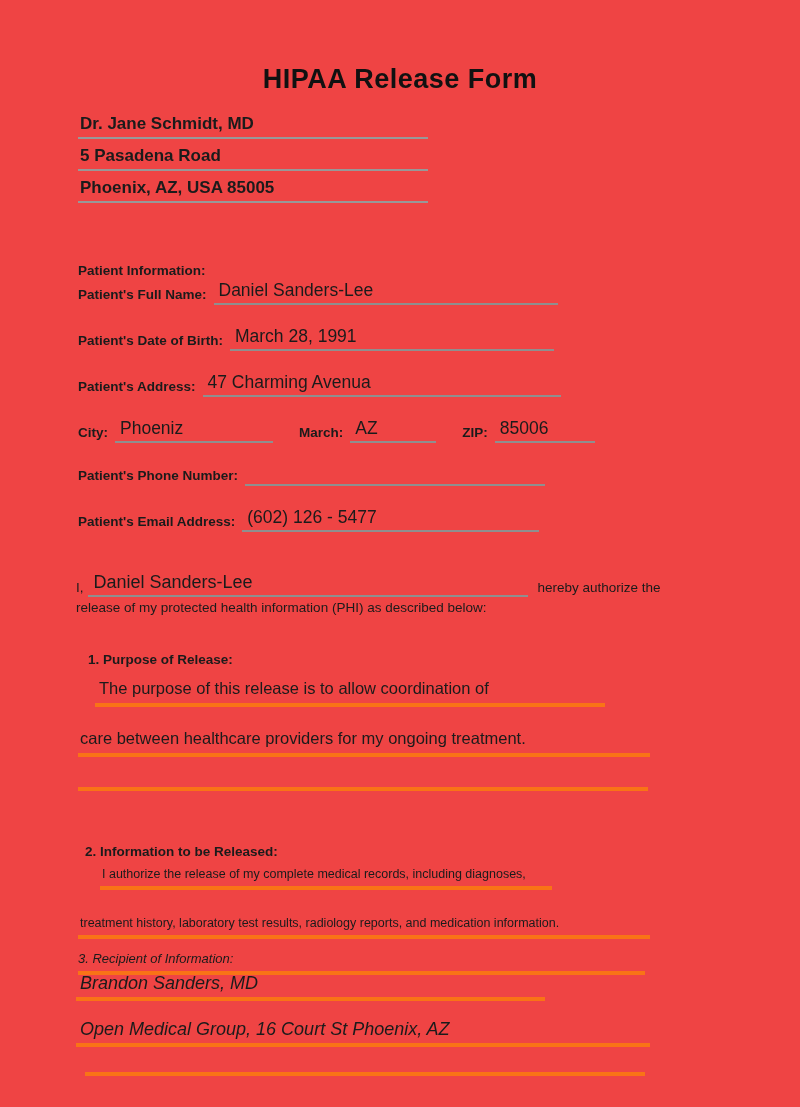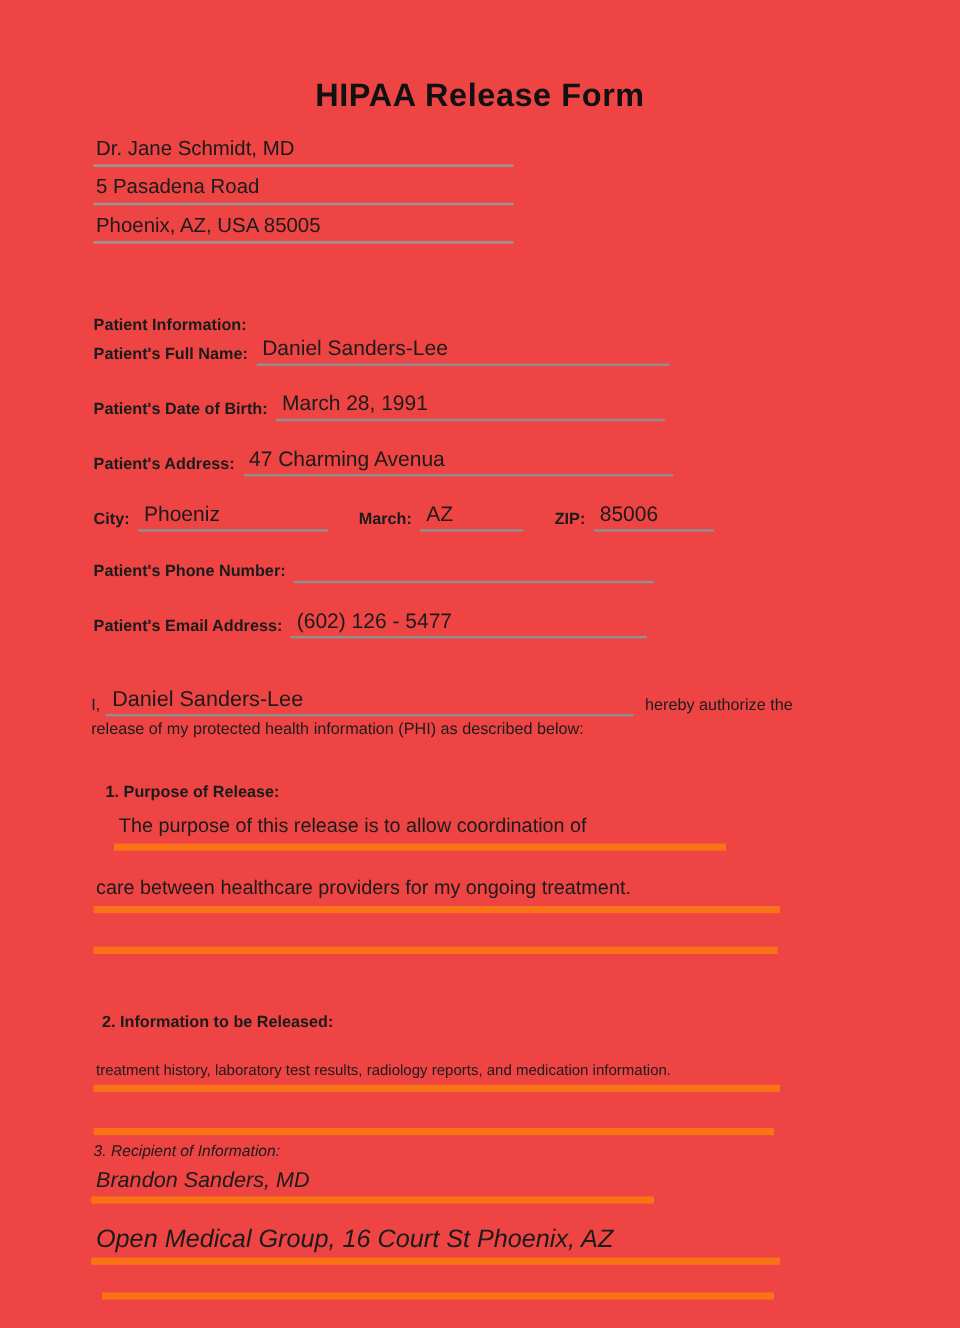--- a/index.html
+++ b/index.html
@@ -16,21 +16,21 @@
   }
   .title {
     padding-top: 64px;
     text-align: center;
     font-size: 27px;
     font-weight: bold;
     letter-spacing: 0.5px;
     color: #111;
   }
   
-  .provider { position: absolute; top: 113px; left: 78px; }
+  .provider { position: absolute; top: 113px; left: 78px; font-weight: bold; }
   .pline {
     width: 350px;
     min-height: 21px;
     font-size: 17px;
     padding: 1px 0 3px 2px;
     border-bottom: 2px solid #989898;
     margin-bottom: 6px;
     white-space: nowrap;
   }
   
@@ -73,31 +73,31 @@
   .section { position: absolute; left: 78px; }
   .sec-1 { top: 652px; }
   .sec-2 { top: 844px; }
   .sec-3 { top: 951px; left: 76px; font-style: italic; }
   .sec-head { font-size: 13.5px; font-weight: bold; }
   .sec-1 .sec-head { padding-left: 10px; }
   .sec-2 .sec-head { padding-left: 7px; }
   .sec-3 .sec-head { font-weight: normal; font-size: 13px; padding-left: 2px; }
   .fill-line {
     display: block;
-    border-bottom: 6px solid #f97316;
+    border-bottom: 4px solid #f97316;
     white-space: nowrap;
   }
   .sec-1 .l1 { margin: 12px 0 0 17px; width: 510px; font-size: 16.5px; padding: 0 0 5px 4px; }
   .sec-1 .l2 { margin: 22px 0 0 0;   width: 572px; font-size: 16.5px; padding: 0 0 5px 2px; }
   .sec-1 .l3 { margin: 20px 0 0 0;   width: 570px; height: 14px; }
   .sec-2 .l1 { margin: 8px 0 0 22px; width: 452px; font-size: 12.5px; padding: 0 0 5px 2px; }
   .sec-2 .l2 { margin: 26px 0 0 0;   width: 572px; font-size: 12.5px; padding: 0 0 5px 2px; }
   .sec-2 .l3 { margin: 24px 0 0 0;   width: 567px; height: 12px; }
   .sec-3 .l1 { margin: 7px 0 0 0;  width: 469px; font-size: 18px; padding: 0 0 3px 4px; }
-  .sec-3 .l2 { margin: 18px 0 0 0; width: 574px; font-size: 21px; padding: 0 0 3px 4px; }
+  .sec-3 .l2 { margin: 18px 0 0 0; width: 574px; font-size: 18px; padding: 0 0 3px 4px; }
   .sec-3 .l3 { margin: 17px 0 0 9px; width: 560px; height: 12px; }
 </style>
 </head>
 <body>
 
 <div class="page">
 
   <div class="title">HIPAA Release Form</div>
 
   <div class="provider">
@@ -155,20 +155,21 @@
 
   <div class="section sec-1">
     <div class="sec-head">1. Purpose of Release:</div>
     <span class="fill-line l1">The purpose of this release is to allow coordination of</span>
     <span class="fill-line l2">care between healthcare providers for my ongoing treatment.</span>
     <span class="fill-line l3"></span>
   </div>
 
   <div class="section sec-2">
     <div class="sec-head">2. Information to be Released:</div>
+    <span class="fill-line l1">I authorize the release of my complete medical records, including diagnoses,</span>
     <span class="fill-line l2">treatment history, laboratory test results, radiology reports, and medication information.</span>
     <span class="fill-line l3"></span>
   </div>
 
   <div class="section sec-3">
     <div class="sec-head">3. Recipient of Information:</div>
     <span class="fill-line l1">Brandon Sanders, MD</span>
     <span class="fill-line l2">Open Medical Group, 16 Court St Phoenix, AZ</span>
     <span class="fill-line l3"></span>
   </div>

